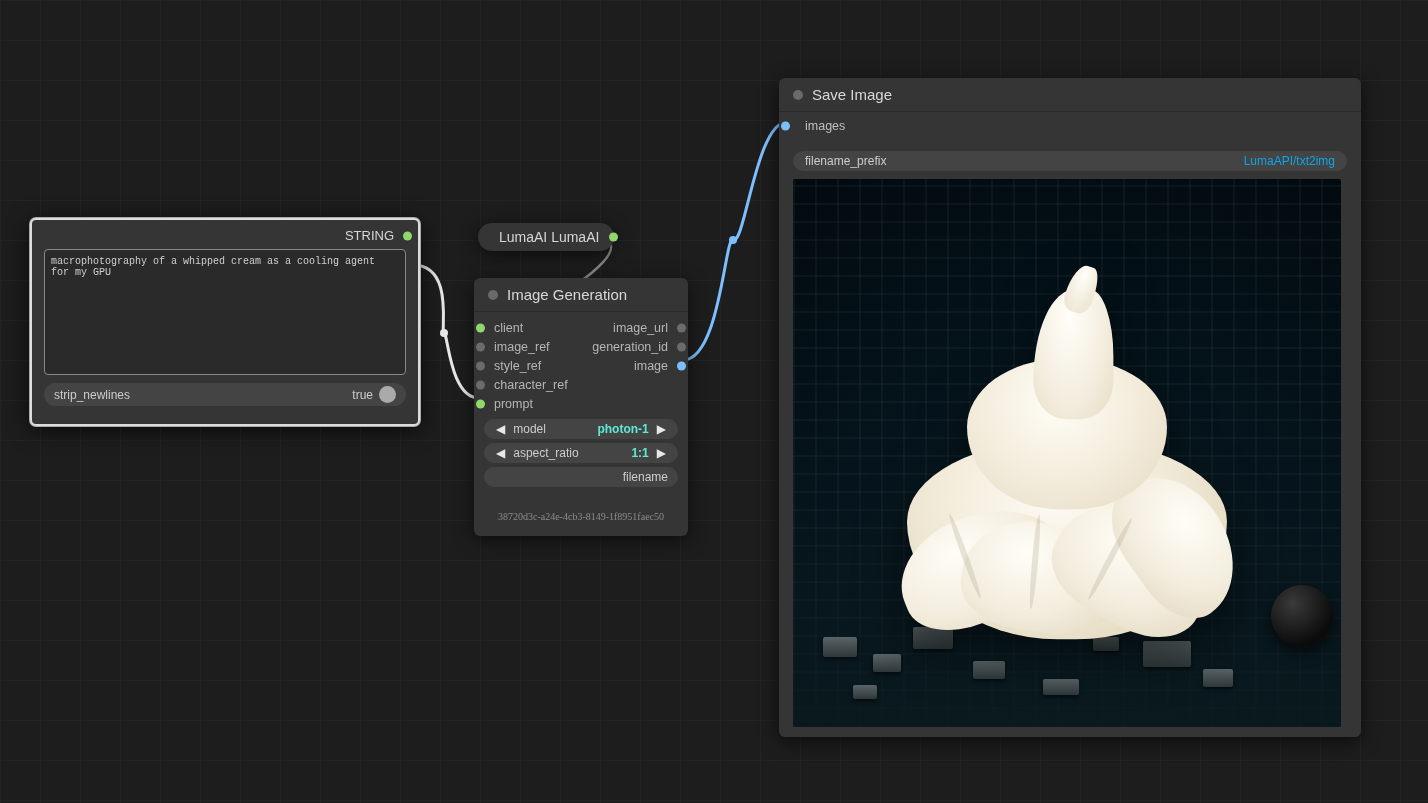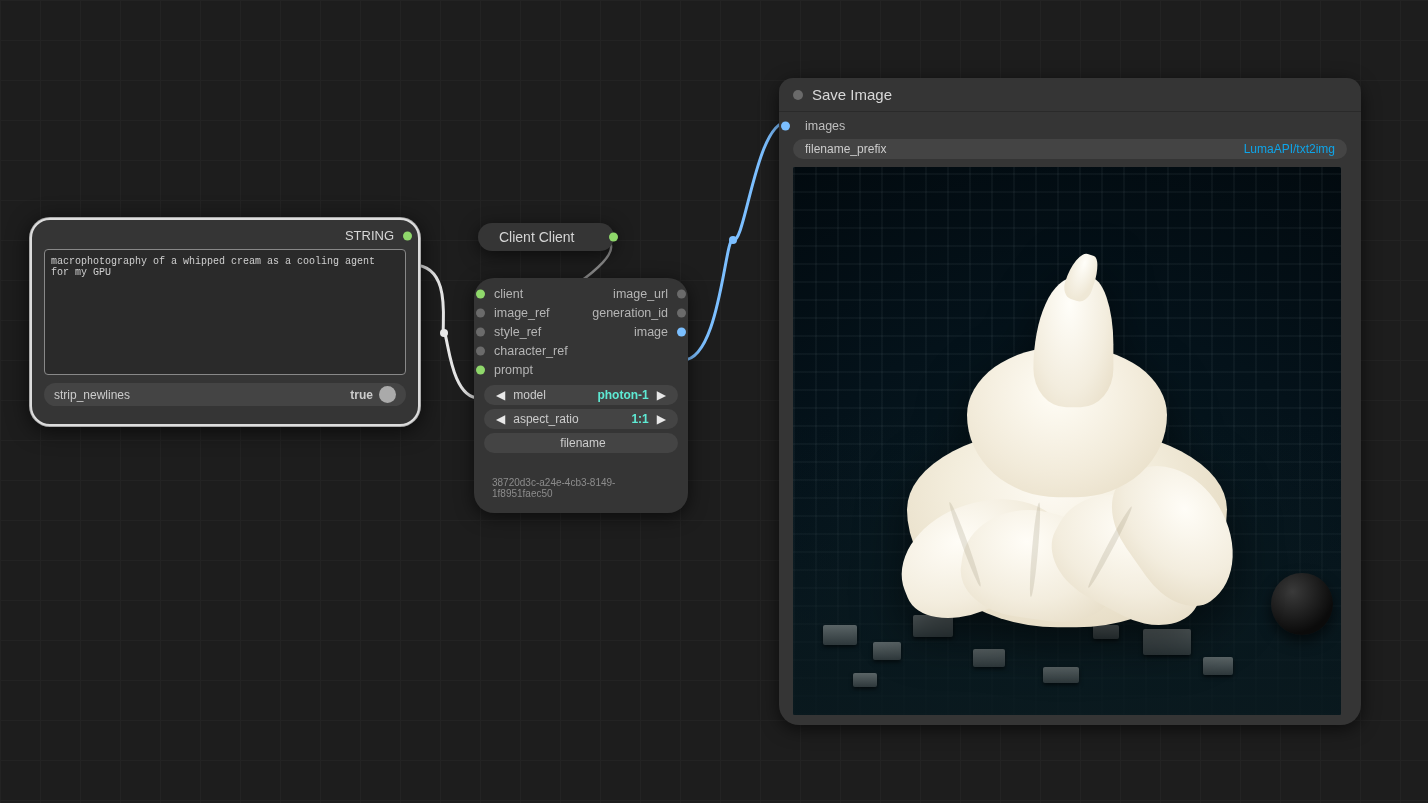--- a/index.html
+++ b/index.html
@@ -9,21 +9,21 @@
     position: relative;
     width: 100%; height: 100%;
     background-color: #1d1d1d;
     background-image:
       linear-gradient(#232323 1px, transparent 1px),
       linear-gradient(90deg, #232323 1px, transparent 1px);
     background-size: 40px 40px;
   }
   .node {
     position: absolute;
-    border-radius: 20px;
+    border-radius: 6px;
     background: #353535;
     box-shadow: 0 4px 18px rgba(0,0,0,0.6);
     overflow: visible;
   }
   .node-header {
     display: flex;
     align-items: center;
     gap: 9px;
     padding: 8px 14px 8px 14px;
     border-radius: 14px 14px 0 0;
@@ -84,31 +84,31 @@
     margin: 8px 2px;
     color: #ccc;
   }
   .pill .chev { color: #e8e8e8; font-size: 12px; padding: 0 2px; cursor: pointer; }
   .pill .mid { flex: 1; display: flex; justify-content: space-between; padding: 0 6px; }
   .pill.input .val { color: #5eead4; font-weight: bold; }
   .toggle {
     width: 17px; height: 17px; background: #aaa; border-radius: 50%;
   }
   .uuid {
-    margin: 24px 12px 10px; font-family: Liberation Sans, sans-serif; font-size: 10px; color: #8c8c8c; 
+    margin: 24px 12px 10px; font-family: Liberation Serif, serif; font-size: 10px; color: #8c8c8c; text-align: center;
   }
   
   .selected { border: 2px solid #ddd; box-shadow: 0 0 0 1px #aaa, 0 4px 22px rgba(0,0,0,0.7); }
   svg.wires { position: absolute; inset: 0; width: 100%; height: 100%; pointer-events: none; }
 
   
   .fname-pill {
     display: flex; align-items: center; justify-content: space-between;
     background: #444; border-radius: 12px;
-    margin: 4px 8px 8px; padding: 3px 12px; font-size: 12px; color: #ccc;
+    margin: 16px 8px 8px; padding: 3px 12px; font-size: 12px; color: #ccc;
   }
   .image-preview {
     margin: 0 8px 10px;
     width: 548px; height: 548px;
     border-radius: 2px;
     background: radial-gradient(circle at 58% 30%, #f6f1e6 0%, #eee7d8 18%, #0f2a33 55%, #050c10 100%);
     position: relative;
     overflow: hidden;
   }
   
@@ -192,35 +192,39 @@
     <div class="node-body">
       <div class="row">
         <span class="label-r" style="color:#d7d7d7;font-size:13px;">STRING</span>
         <span class="port green port-right"></span>
       </div>
       <div class="textarea-wrap">
         <textarea class="textarea" style="">macrophotography of a whipped cream as a cooling agent for my GPU</textarea>
       </div>
       <div class="pill">
         <span>strip_newlines</span>
-        <span style="display:flex;align-items:center;gap:6px;font-weight:bold;">
+        <span style="display:flex;align-items:center;gap:6px;">
           <span class="val">true</span>
           <span class="toggle"></span>
         </span>
       </div>
     </div>
   </div>
 
   <div class="node" style="left:478px; top:223px; width:136px; height:28px; border-radius:14px; display:flex; align-items:center; padding:0 12px; gap:9px;">
     <span class="dot"></span>
-    <span style="font-size:14px;color:#d5d5d5;">Client Client</span>
+    <span style="font-size:14px;color:#d5d5d5;">LumaAI LumaAI</span>
     <span class="port green" style="position:absolute; right:-4px; top:50%; transform:translateY(-50%);"></span>
   </div>
 
   <div class="node" style="left:474px; top:278px; width:214px;">
+    <div class="node-header">
+      <span class="dot"></span>
+      <span>Image Generation</span>
+    </div>
     <div class="node-body" style="padding:6px 6px 4px;">
       <div class="row">
         <span class="port green port-left"></span>
         <span class="label-l">client</span>
         <span class="label-r">image_url</span>
         <span class="port gray port-right"></span>
       </div>
       <div class="row">
         <span class="port gray port-left"></span>
         <span class="label-l">image_ref</span>
@@ -251,21 +255,21 @@
         <span class="chev">▶</span>
       </div>
       <div class="pill input" style="margin:4px;">
         <span class="chev">◀</span>
         <span class="mid">
           <span>aspect_ratio</span>
           <span class="val">1:1</span>
         </span>
         <span class="chev">▶</span>
       </div>
-      <div class="pill" style="margin:4px; justify-content:center; padding-left:14px;">
+      <div class="pill" style="margin:4px; justify-content:flex-end; padding-left:14px;">
         <span>filename</span>
       </div>
 
       <div class="uuid">38720d3c-a24e-4cb3-8149-1f8951faec50</div>
     </div>
   </div>
 
   <div class="node" style="left:779px; top:78px; width:582px;">
     <div class="node-header">
       <span class="dot"></span>

